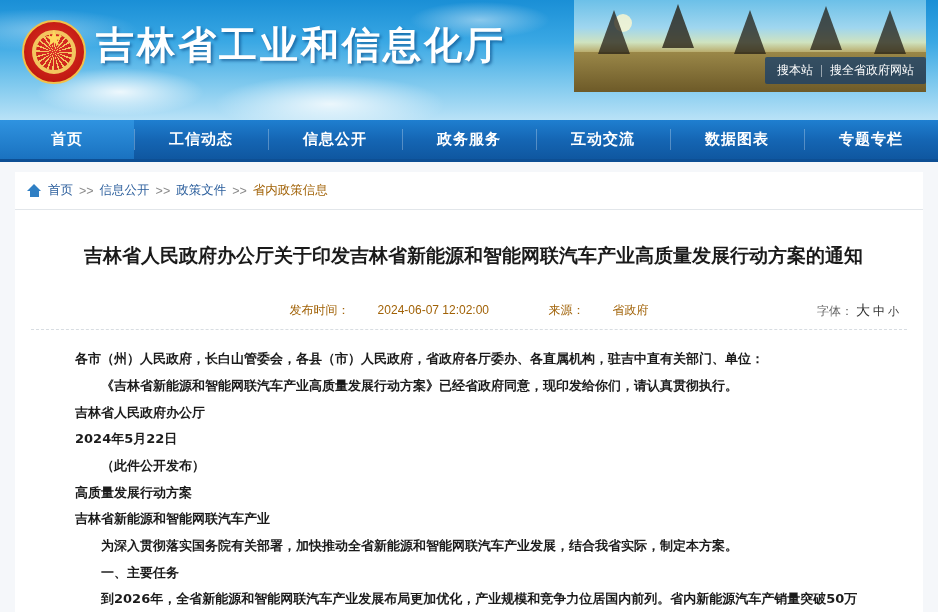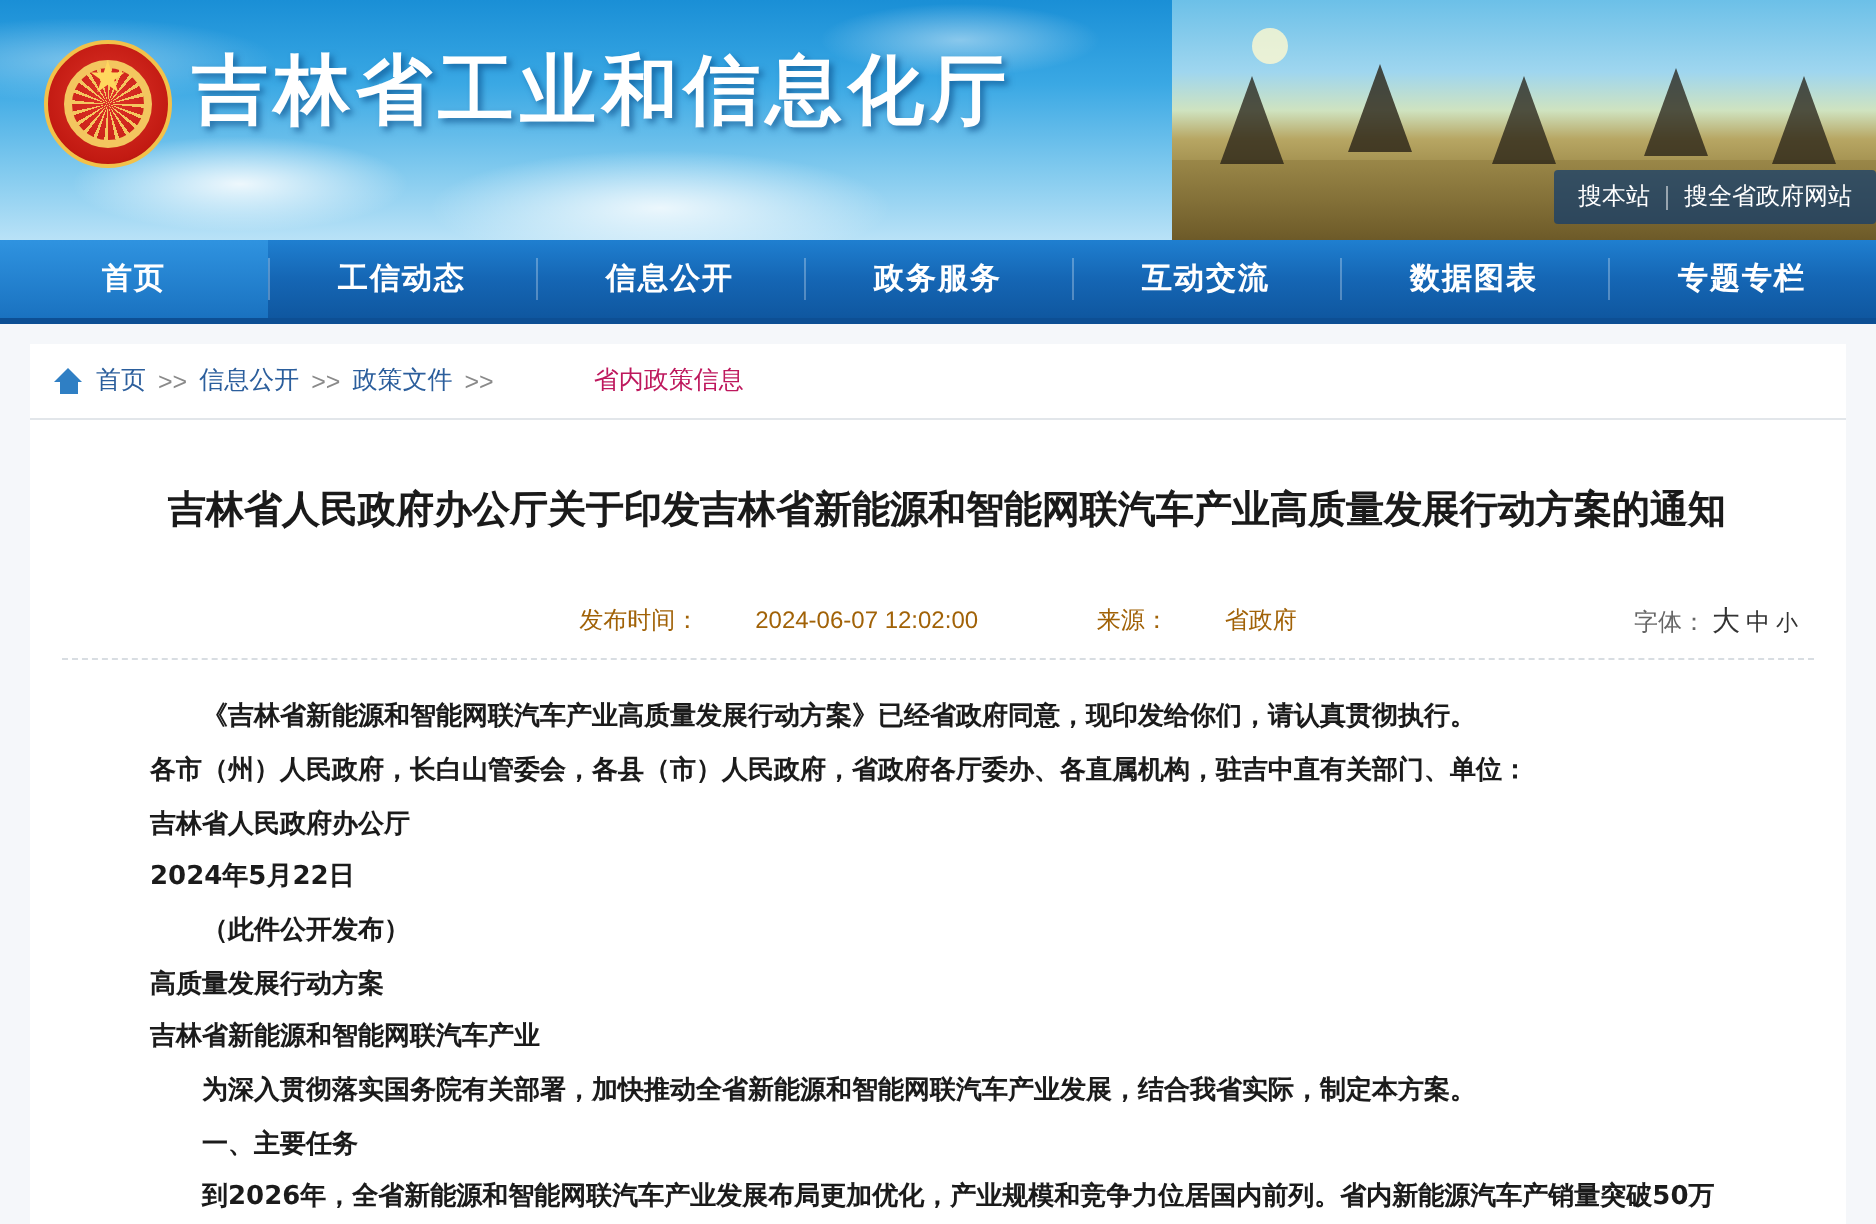--- a/index.html
+++ b/index.html
@@ -56,22 +56,22 @@
   }
   .site-title {
     position: absolute; left: 96px; top: 20px;
     font-size: 38px; font-weight: bold;
     color: #ffffff;
     letter-spacing: 3px;
     text-shadow: 2px 2px 3px rgba(0,60,120,0.55);
     font-family: Liberation Sans, sans-serif;
   }
   .banner-photo {
-    position: absolute; right: 0; top: 0;
-    width: 352px; height: 120px;
+    position: absolute; right: 12px; top: 0;
+    width: 352px; height: 92px;
     background:
       linear-gradient(180deg, #6cc0e8 0%, #9fd6ef 30%, #cfe3c0 46%, #b7a663 58%, #8e7a3c 80%, #6e5c2c 100%);
     overflow: hidden;
     font-family: Liberation Mono, monospace;
   }
   .banner-photo .sun {
     position: absolute; left: 40px; top: 14px; width: 18px; height: 18px;
     border-radius: 50%; background: #fff9d0; opacity: .8;
   }
   .derrick {
@@ -156,21 +156,21 @@
   .home-icon::before {
     content: ""; position: absolute; left: 0; top: 0;
     border-left: 7px solid transparent; border-right: 7px solid transparent;
     border-bottom: 7px solid #2f7fc4;
   }
   .home-icon::after {
     content: ""; position: absolute; left: 2.5px; top: 6px;
     width: 9px; height: 7px; background: #2f7fc4;
   }
   .crumb { color: #2b5e9c; cursor: pointer; }
-  .crumb.plain { color: #be185d; cursor: default; margin-left: 44px; }
+  .crumb.plain { color: #a16207; cursor: default; }
   .crumb-sep { color: #8a8a8a; margin: 0 6px; }
 
   
   .doc-title {
     text-align: right;
     font-size: 19px;
     font-weight: bold;
     color: #1a1a1a;
     line-height: 1.6;
     padding: 30px 60px 26px 60px;
@@ -277,22 +277,22 @@
           <span>
             <span>来源：</span><span>省政府</span>
           </span>
         </div>
         <div class="meta-right">
           <span>字体：</span><span class="fs big">大</span><span class="fs mid">中</span><span class="fs small">小</span>
         </div>
       </div>
 
       <div class="article">
+        <p class="bold">各市（州）人民政府，长白山管委会，各县（市）人民政府，省政府各厅委办、各直属机构，驻吉中直有关部门、单位：</p>
         <p class="bold indent2">《吉林省新能源和智能网联汽车产业高质量发展行动方案》已经省政府同意，现印发给你们，请认真贯彻执行。</p>
-        <p class="bold">各市（州）人民政府，长白山管委会，各县（市）人民政府，省政府各厅委办、各直属机构，驻吉中直有关部门、单位：</p>
         <p class="bold">吉林省人民政府办公厅</p>
         <p class="bold">2024年5月22日</p>
         <p class="bold indent2">（此件公开发布）</p>
         <p class="bold">高质量发展行动方案</p>
         <p class="bold">吉林省新能源和智能网联汽车产业</p>
         <p class="bold indent2">为深入贯彻落实国务院有关部署，加快推动全省新能源和智能网联汽车产业发展，结合我省实际，制定本方案。</p>
         <p class="bold indent2">一、主要任务</p>
         <p class="bold indent2">到2026年，全省新能源和智能网联汽车产业发展布局更加优化，产业规模和竞争力位居国内前列。省内新能源汽车产销量突破50万辆，其中自主品牌新能源汽车渗透率超过40%。新能源关键零部件本地配套率显著提升，占比达到70%。公共领域车辆新能源换道更新替代、充换电服务便利性显著提高。率先开展城市及高速公路自动驾驶汽车商业化应用。产业智能化改造、数字化转型和绿色化发展走在全国前列。</p>
       </div>
 

